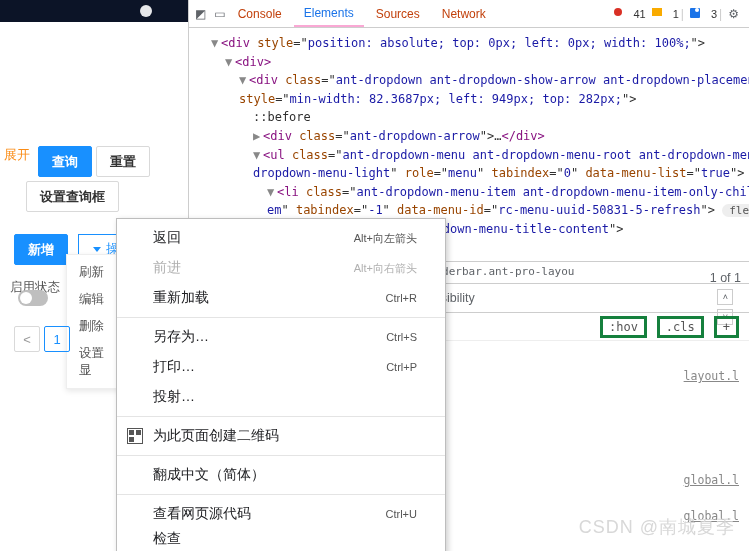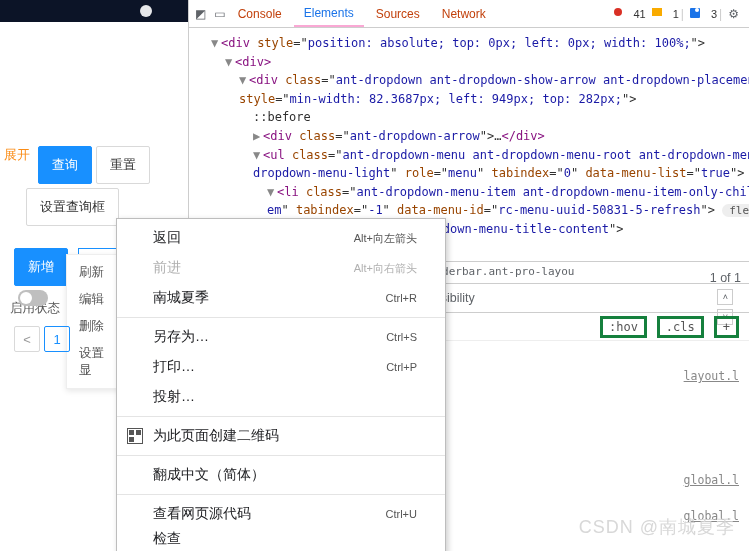--- a/index.html
+++ b/index.html
@@ -3,21 +3,21 @@
 <meta charset="utf-8">
 <style>
   * { box-sizing: border-box; margin: 0; padding: 0; }
   body { font-family: "Segoe UI", Arial, sans-serif; font-size: 13px; color: #333; background: #fff; width: 749px; height: 551px; overflow: hidden; position: relative; }
 
   .app-left { position: absolute; left: 0; top: 0; width: 188px; height: 551px; background: #fff; }
   .nav-dark { background: #0c1427; height: 22px; width: 188px; position: relative; }
   .nav-dot { position: absolute; right: 36px; top: 5px; width: 12px; height: 12px; border-radius: 50%; background: #e6e7e9; }
 
   .btn-row { display: flex; gap: 4px; padding: 6px 2px 0 0; margin-top: 118px; }
-  .btn { height: 38px; display: inline-flex; align-items: center; justify-content: center; border: 1px solid #d9d9d9; border-radius: 2px; background: #fff; padding: 0 13px; font-size: 13px; cursor: pointer; }
+  .btn { height: 31px; display: inline-flex; align-items: center; justify-content: center; border: 1px solid #d9d9d9; border-radius: 2px; background: #fff; padding: 0 13px; font-size: 13px; cursor: pointer; font-weight: bold; }
   .btn-primary { background: #1890ff; border-color: #1890ff; color: #fff; }
   .btn-text { border: none; background: transparent; color: #fa8c16; padding: 0 4px; }
 
   .row2 { margin-top: 4px; padding-left: 26px; }
   .row3 { display: flex; gap: 10px; margin-top: 22px; padding-left: 14px; }
   .dropdown-btn { border: 1px solid #1890ff; color: #1890ff; background: #fff; height: 30px; display: inline-flex; align-items: center; padding: 0 14px; gap: 5px; }
   .caret-down { width: 0; height: 0; border-left: 4px solid transparent; border-right: 4px solid transparent; border-top: 5px solid #1890ff; }
 
   .side-menu { margin-top: 14px; padding-left: 10px; font-size: 12.5px; color: #555; }
   .side-menu div { padding: 5px 0; }
@@ -193,21 +193,21 @@
 <div class="ctx">
   <div class="item">
       <span>返回</span>
       <span class="sc">Alt+向左箭头</span>
     </div>
   <div class="item disabled">
       <span>前进</span>
       <span class="sc">Alt+向右箭头</span>
     </div>
   <div class="item">
-      <span>南城夏季</span>
+      <span>重新加载</span>
       <span class="sc">Ctrl+R</span>
     </div>
   <div class="sep"></div>
   <div class="item">
       <span>另存为…</span>
       <span class="sc">Ctrl+S</span>
     </div>
   <div class="item">
       <span>打印…</span>
       <span class="sc">Ctrl+P</span>

